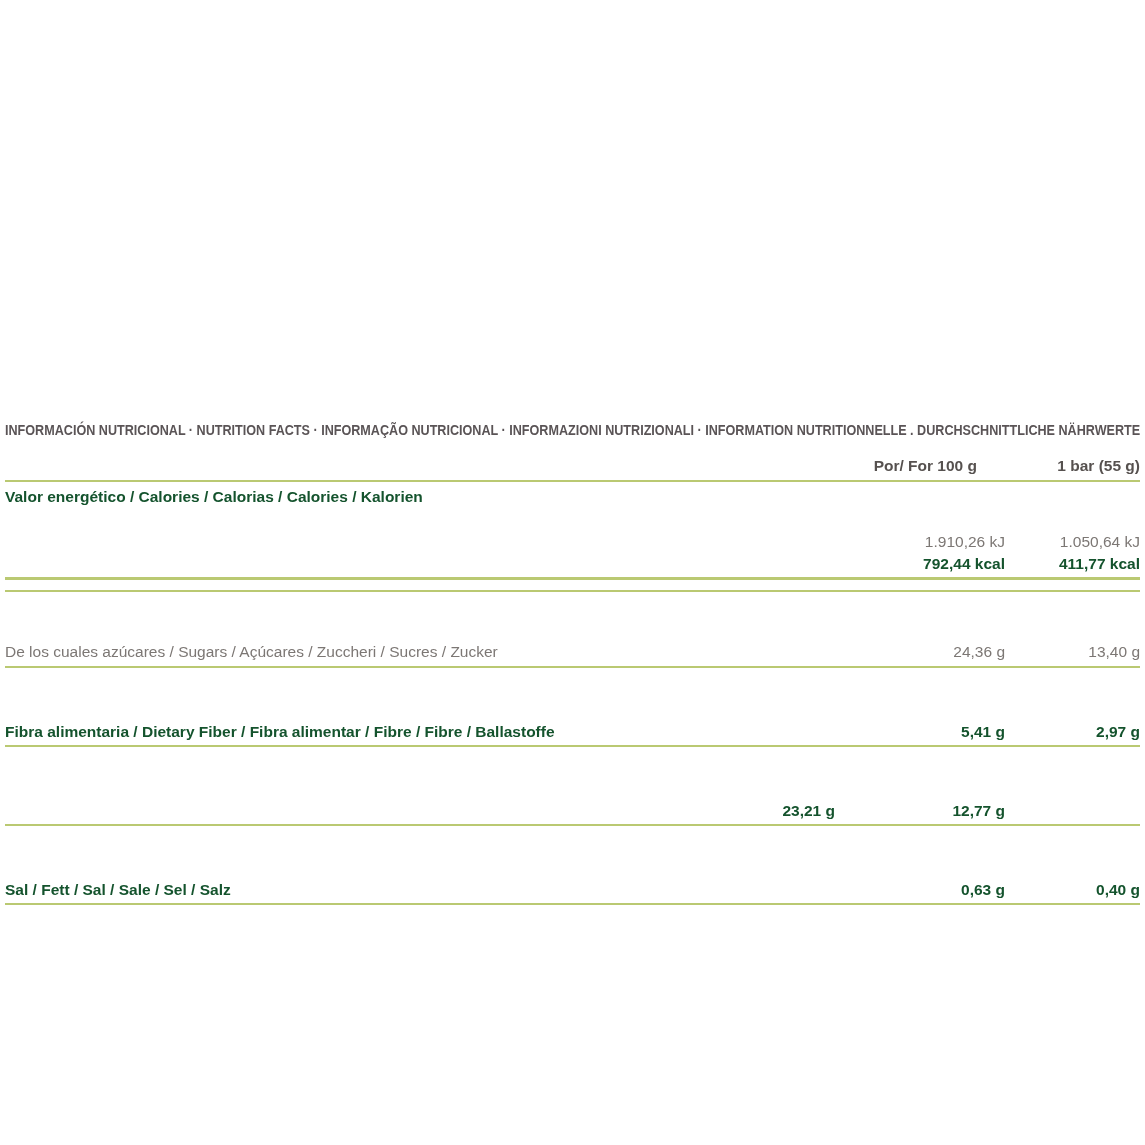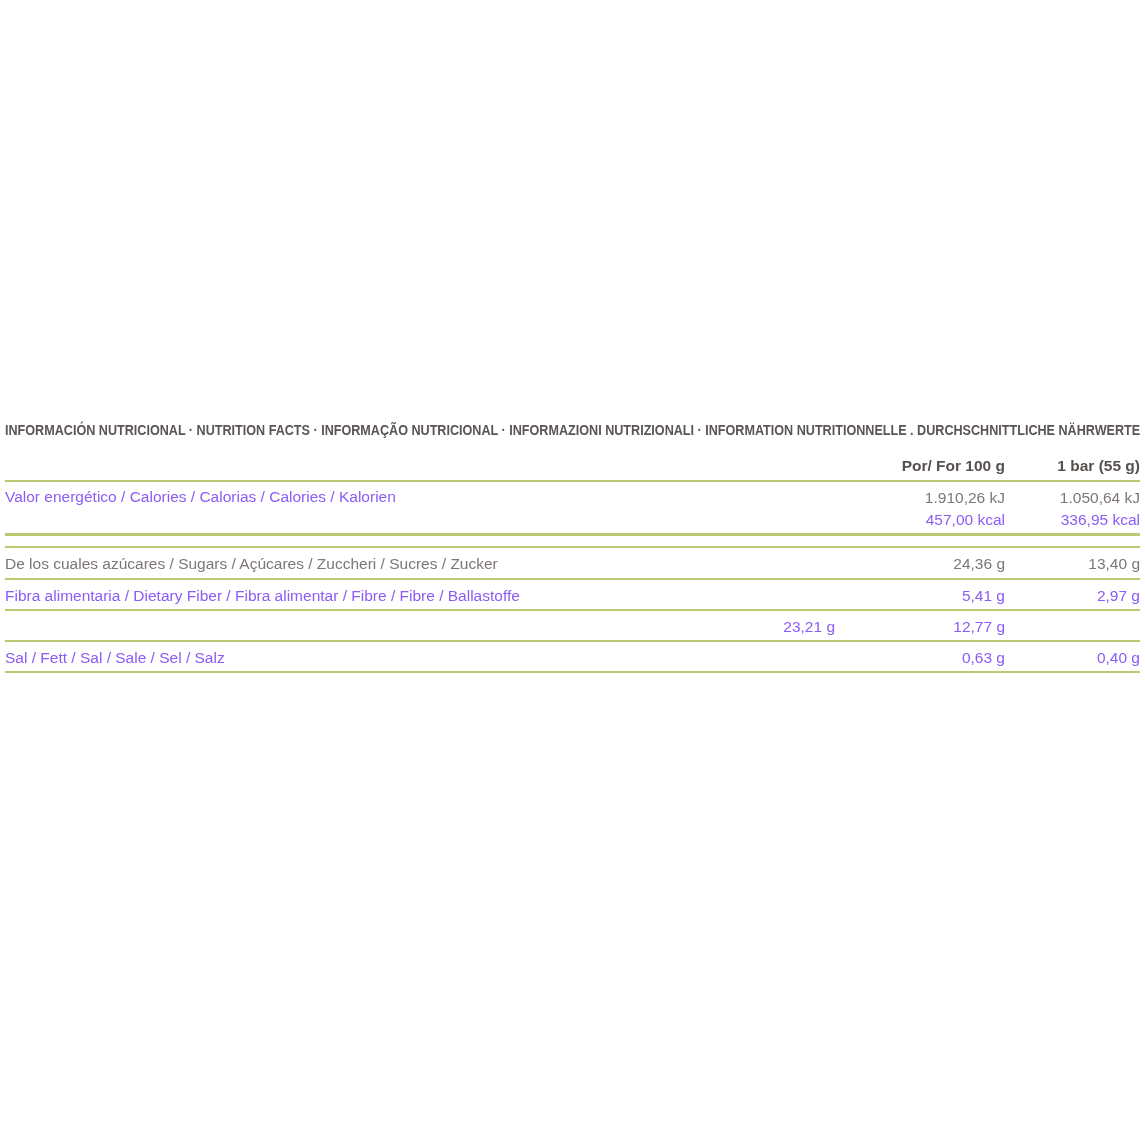--- a/index.html
+++ b/index.html
@@ -42,49 +42,51 @@
     text-align: right;
     white-space: nowrap;
   }
   .header-row {
     padding-top: 16px;
     padding-bottom: 4px;
     font-size: 15.5px;
     font-weight: bold;
     color: #56514f;
     line-height: 20px;
+    gap: 28px;
   }
   .sep {
     height: 2px;
     background: #bac972;
   }
   .sep.thick {
     height: 3px;
   }
   .row {
     font-size: 15.5px;
     line-height: 20px;
     color: #56514f;
   }
-  .row .bold { font-weight: normal; color: #8b5cf6; }
-  .row .light { font-weight: normal; color: #7c7774; }
+  .row .bold { font-weight: bold; color: #14532d; }
+  .row .light { font-weight: normal; color: #7c7774; margin-top: 44px; }
   .energy-row {
     padding-top: 5px;
     padding-bottom: 2px;
     align-items: start;
   }
   .energy-row .vline { line-height: 22px; }
   .group {
     padding-top: 6px;
     padding-bottom: 4px;
   }
   .group .grid + .grid { margin-top: 5px; }
   .single-row {
     padding-top: 6px;
     padding-bottom: 3px;
+    margin-top: 48px;
   }
 </style>
 </head>
 <body>
 
 <div class="page">
   <div class="content">
 
     <div class="title" style="transform: scaleX(0.900079);">INFORMACIÓN NUTRICIONAL · NUTRITION FACTS · INFORMAÇÃO NUTRICIONAL · INFORMAZIONI NUTRIZIONALI · INFORMATION NUTRITIONNELLE . DURCHSCHNITTLICHE NÄHRWERTE</div>
 
@@ -92,25 +94,25 @@
       <div class="cell-label"></div>
       <div class="cell-val">Por/ For 100 g</div>
       <div class="cell-val">1 bar (55 g)</div>
     </div>
     <div class="sep"></div>
 
     <div class="grid row energy-row">
       <div class="bold">Valor energético / Calories / Calorias / Calories / Kalorien</div>
       <div class="cell-val">
         <div class="vline light">1.910,26 kJ</div>
-        <div class="vline bold">457,00 kcal</div>
+        <div class="vline bold">792,44 kcal</div>
       </div>
       <div class="cell-val">
         <div class="vline light">1.050,64 kJ</div>
-        <div class="vline bold">336,95 kcal</div>
+        <div class="vline bold">411,77 kcal</div>
       </div>
     </div>
     <div class="sep thick"></div>
 
     <div class="row group">
     </div>
     <div class="sep"></div>
 
     <div class="row group">
       <div class="grid">

